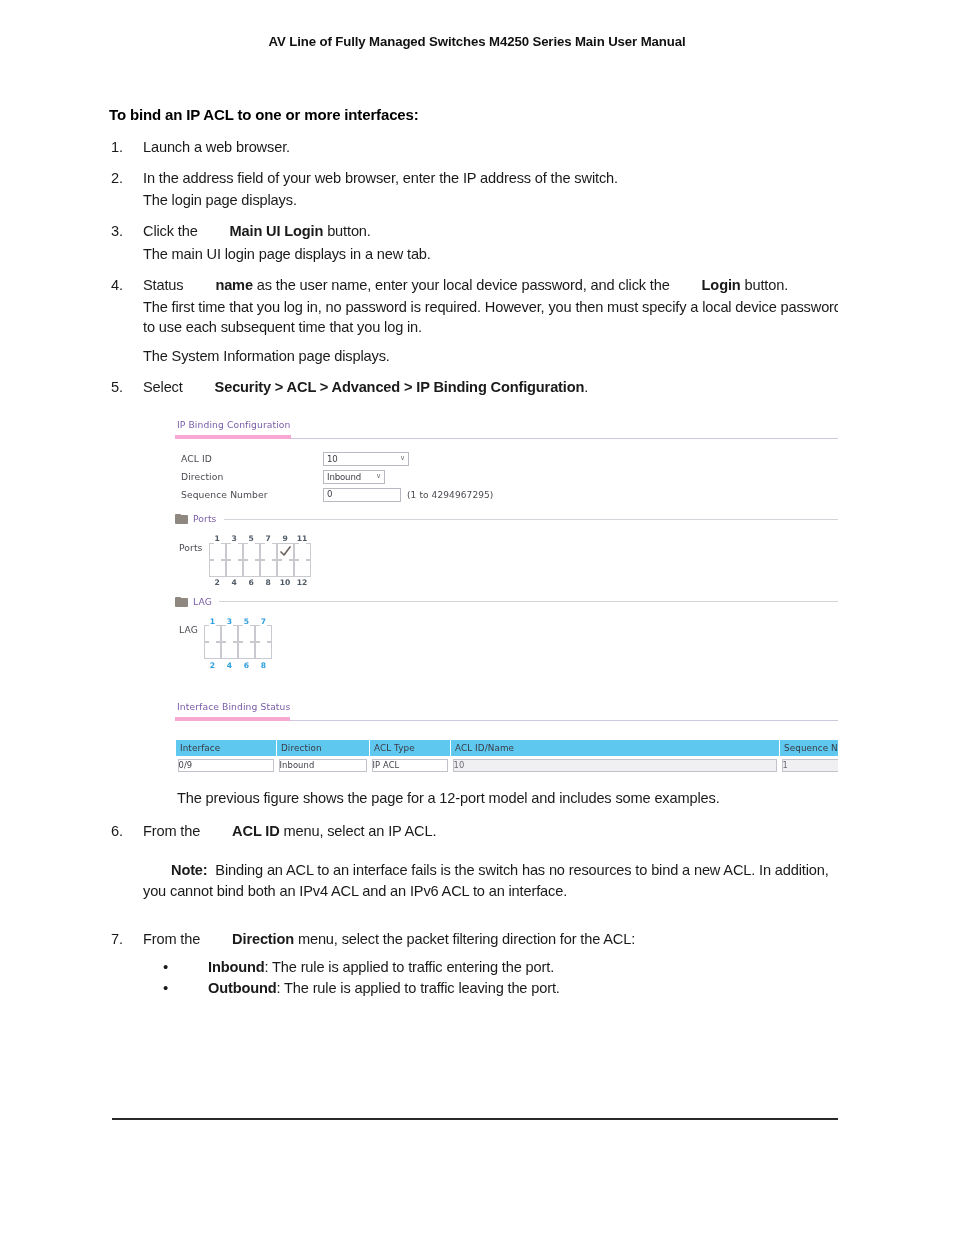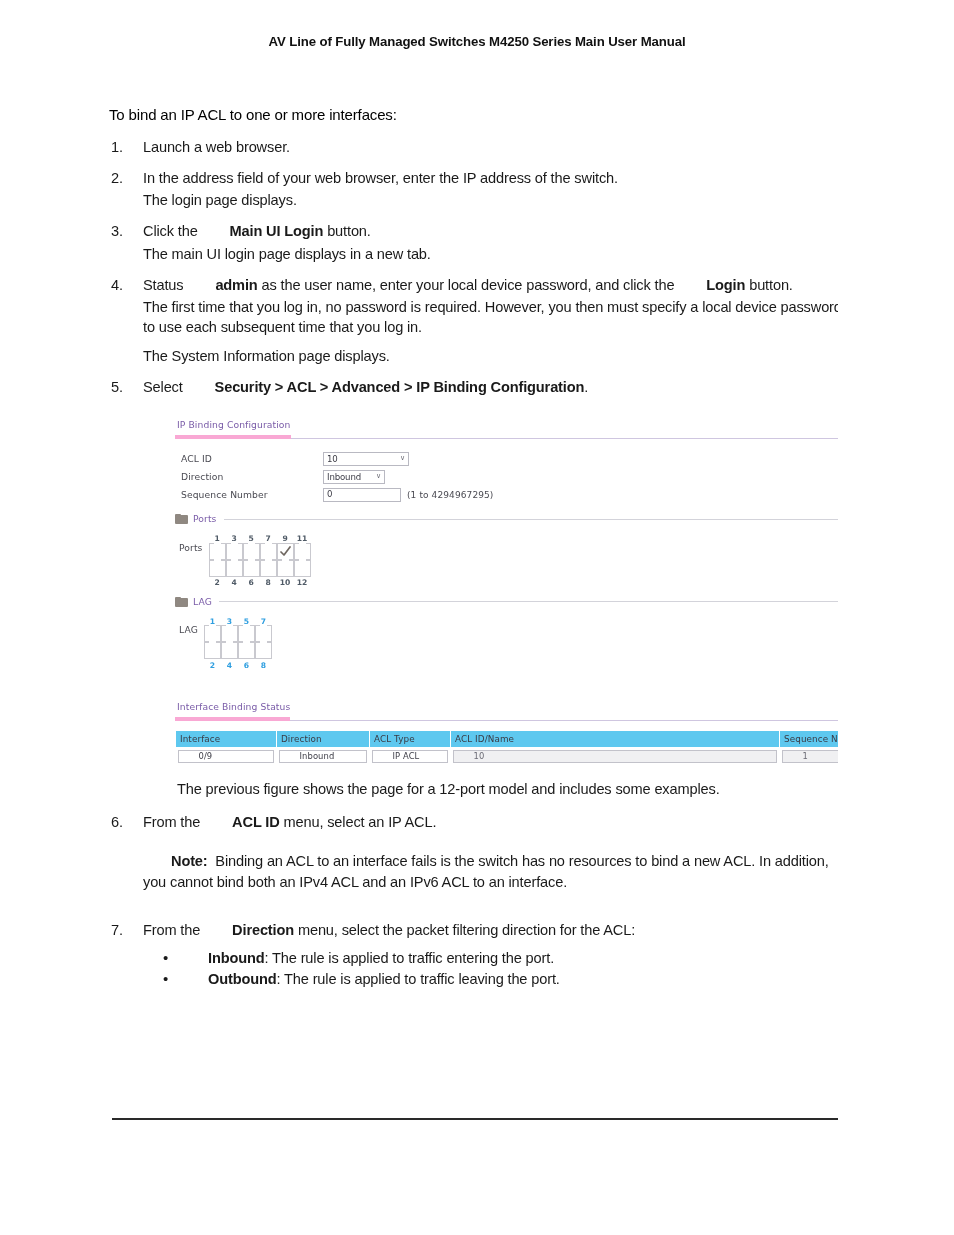--- a/index.html
+++ b/index.html
@@ -40,21 +40,21 @@
   
   .content {
     position: absolute;
     top: 106px;
     left: 109px;
     width: 734px;
   }
 
   h1.section-title {
     font-size: 15px;
-    font-weight: normal;
+    font-weight: bold;
     margin: 0 0 14px 0;
     letter-spacing: -0.15px;
     color: #000;
   }
 
   ol.steps {
     list-style: none;
     margin: 0;
     padding: 0;
     font-size: 14.6px;
@@ -307,21 +307,21 @@
     left: 2px;
     top: 1px;
     width: 11px;
     height: 12px;
   }
 
   .figure-spacer { height: 26px; }
 
   
   .status-table {
-    margin-top: 9px;
+    margin-top: 18px;
     width: 100%;
     border-collapse: collapse;
     table-layout: fixed;
   }
   .status-table th {
     background: #5ec8ef;
     border: 1px solid #ffffff;
     color: #3a3a44;
     font-size: 8.8px;
     font-weight: normal;
@@ -336,21 +336,21 @@
   }
   .cell-box {
     box-sizing: border-box;
     height: 13px;
     border: 1px solid #c2c2ca;
     background: #ffffff;
     font-size: 8.4px;
     color: #3c3c46;
     display: flex;
     align-items: center;
-    padding: 0 20px;
+    padding: 0 0;
     letter-spacing: 0.1px;
   }
   .cell-box.readonly {
     background: #f0f0f2;
     color: #6a6a74;
   }
   .cw-1 { width: 96px; }
   .cw-2 { width: 88px; }
   .cw-3 { width: 76px; }
 
@@ -403,21 +403,21 @@
       </li>
 
       <li>
         <span class="num">3.</span>
         <span>Click the </span><b>Main UI Login</b><span> button.</span>
         <div class="sub-para">The main UI login page displays in a new tab.</div>
       </li>
 
       <li>
         <span class="num">4.</span>
-        <span>Status </span><b>admin</b><span> as the user name, enter your local device password, and click the </span><b>Login</b><span> button.</span>
+        <span>Status </span><b>name</b><span> as the user name, enter your local device password, and click the </span><b>Login</b><span> button.</span>
         <div class="sub-para">The first time that you log in, no password is required. However, you then must specify a local device password to use each subsequent time that you log in.</div>
         <div class="sub-para gap">The System Information page displays.</div>
       </li>
 
       <li>
         <span class="num">5.</span>
         <span>Select </span><b>Security &gt; ACL &gt; Advanced &gt; IP Binding Configuration</b><span>.</span>
 
         
         <div class="figure">

